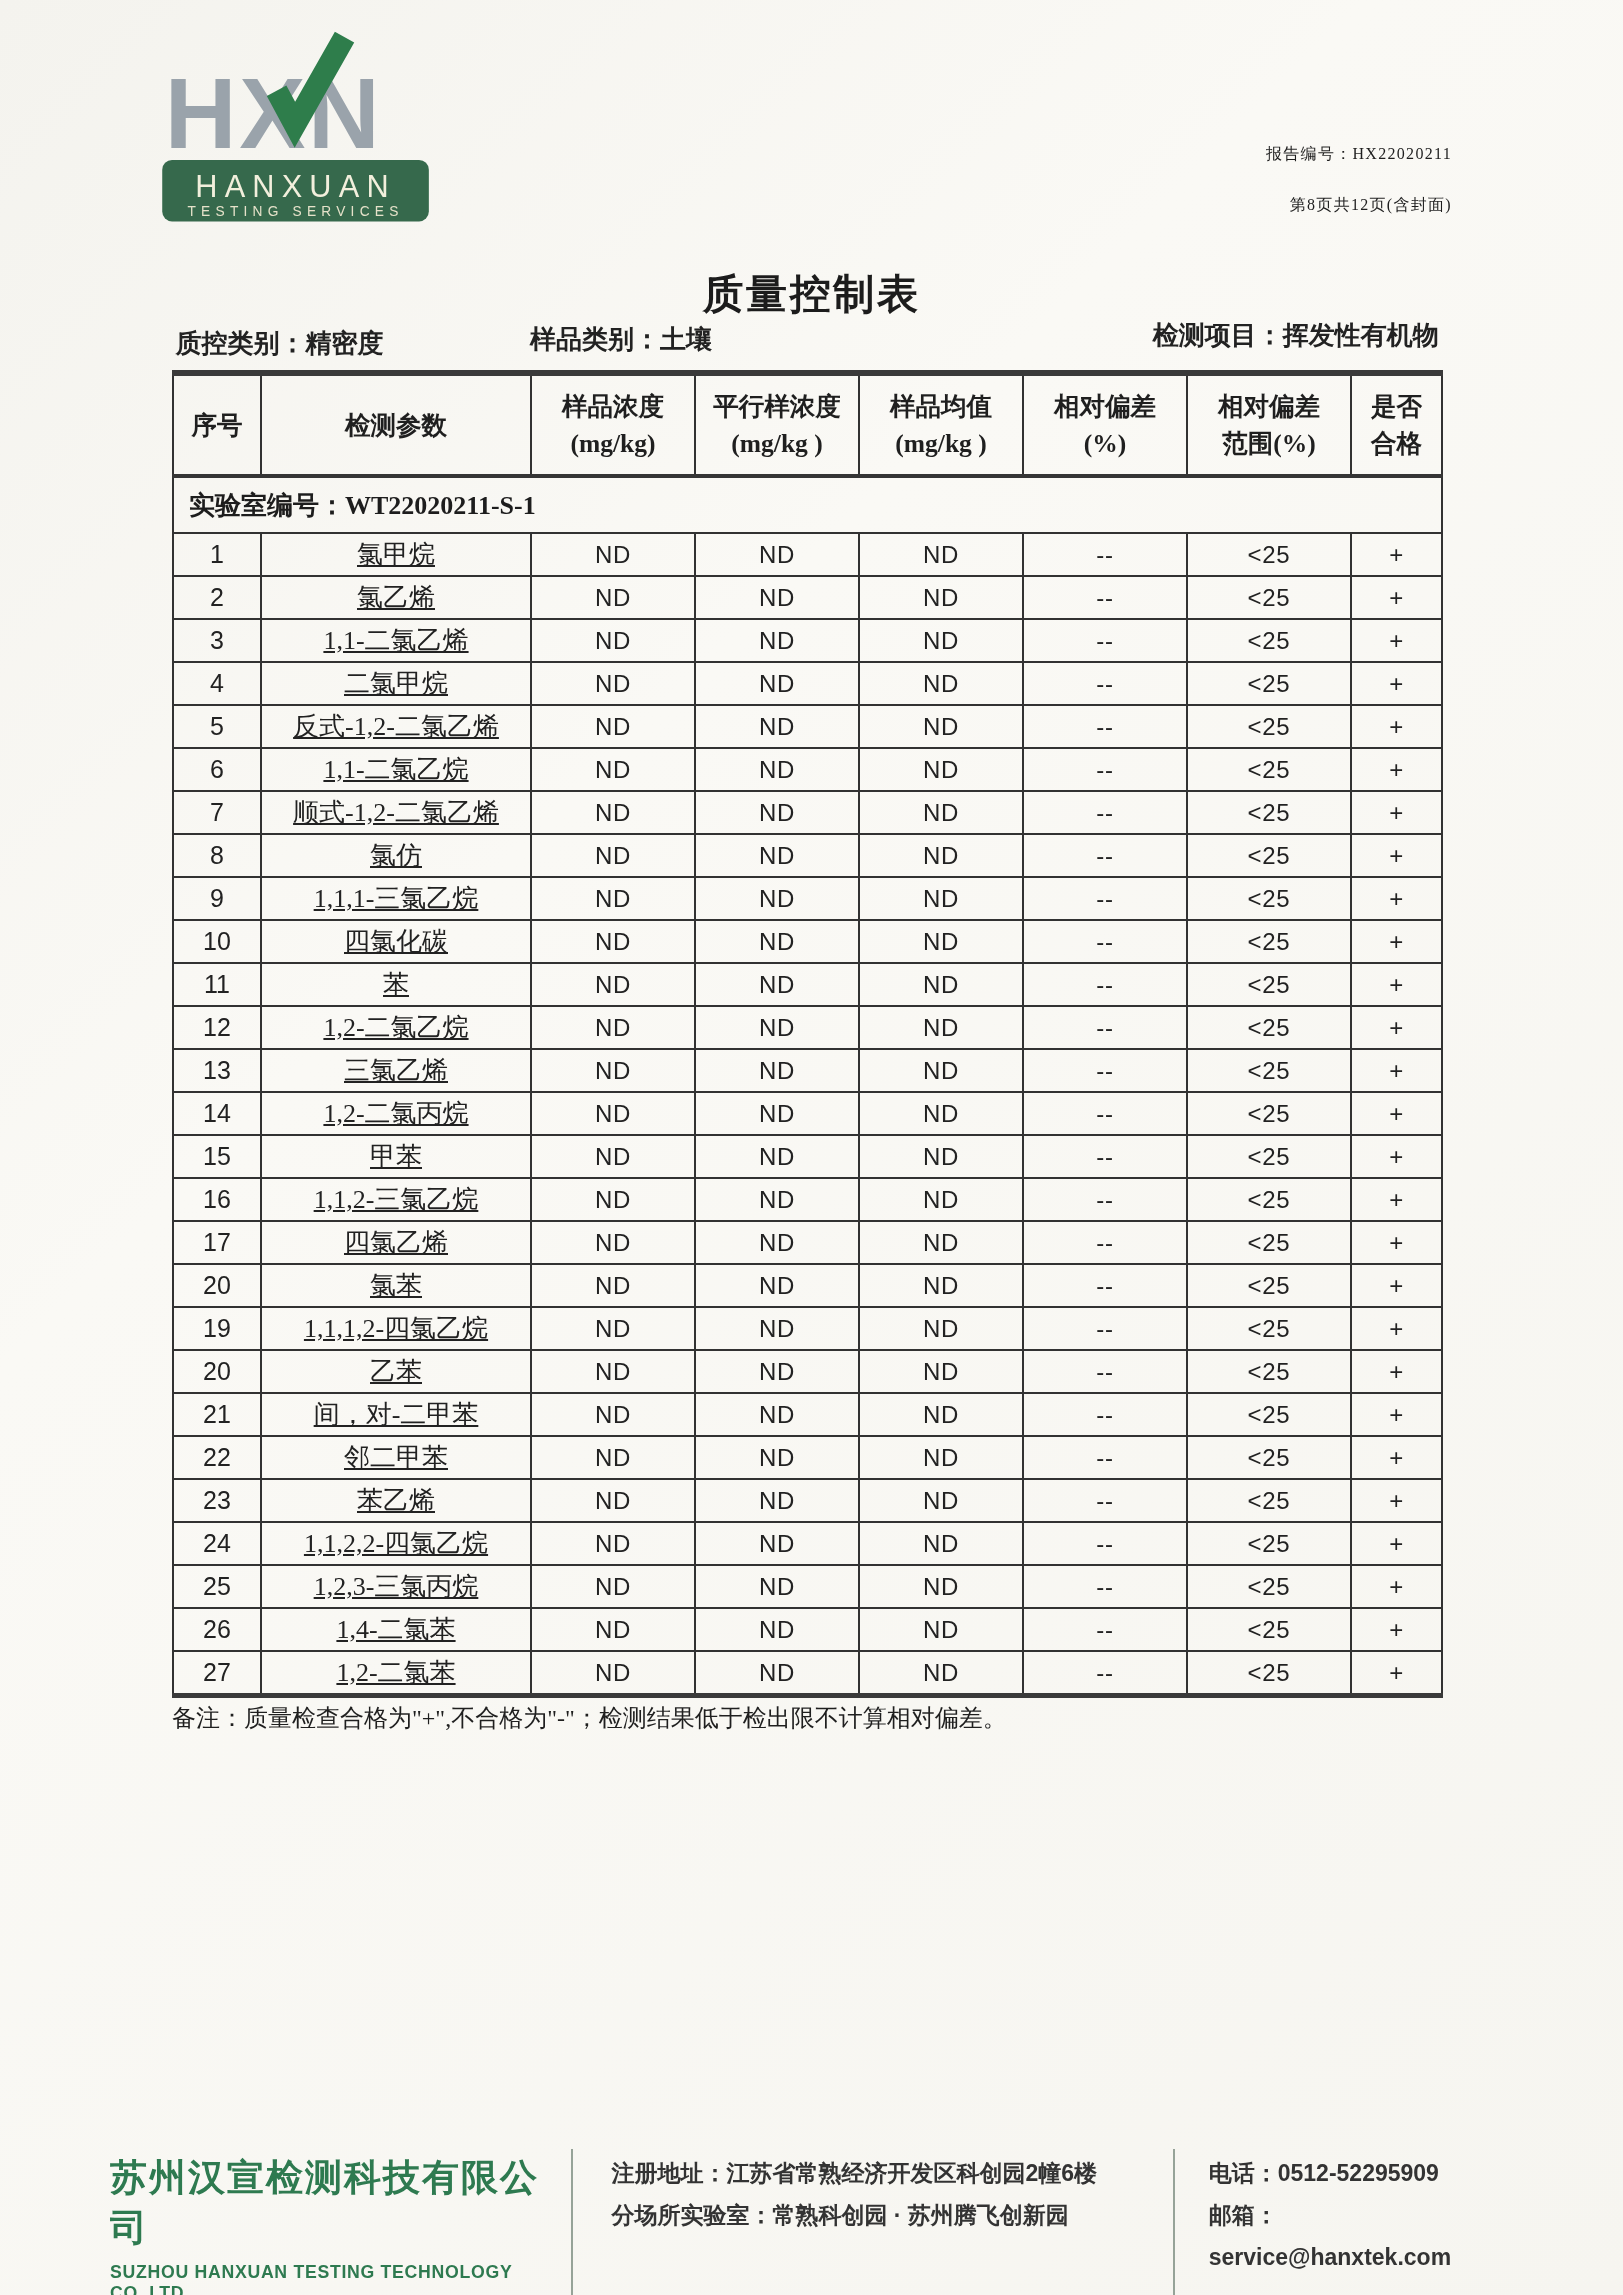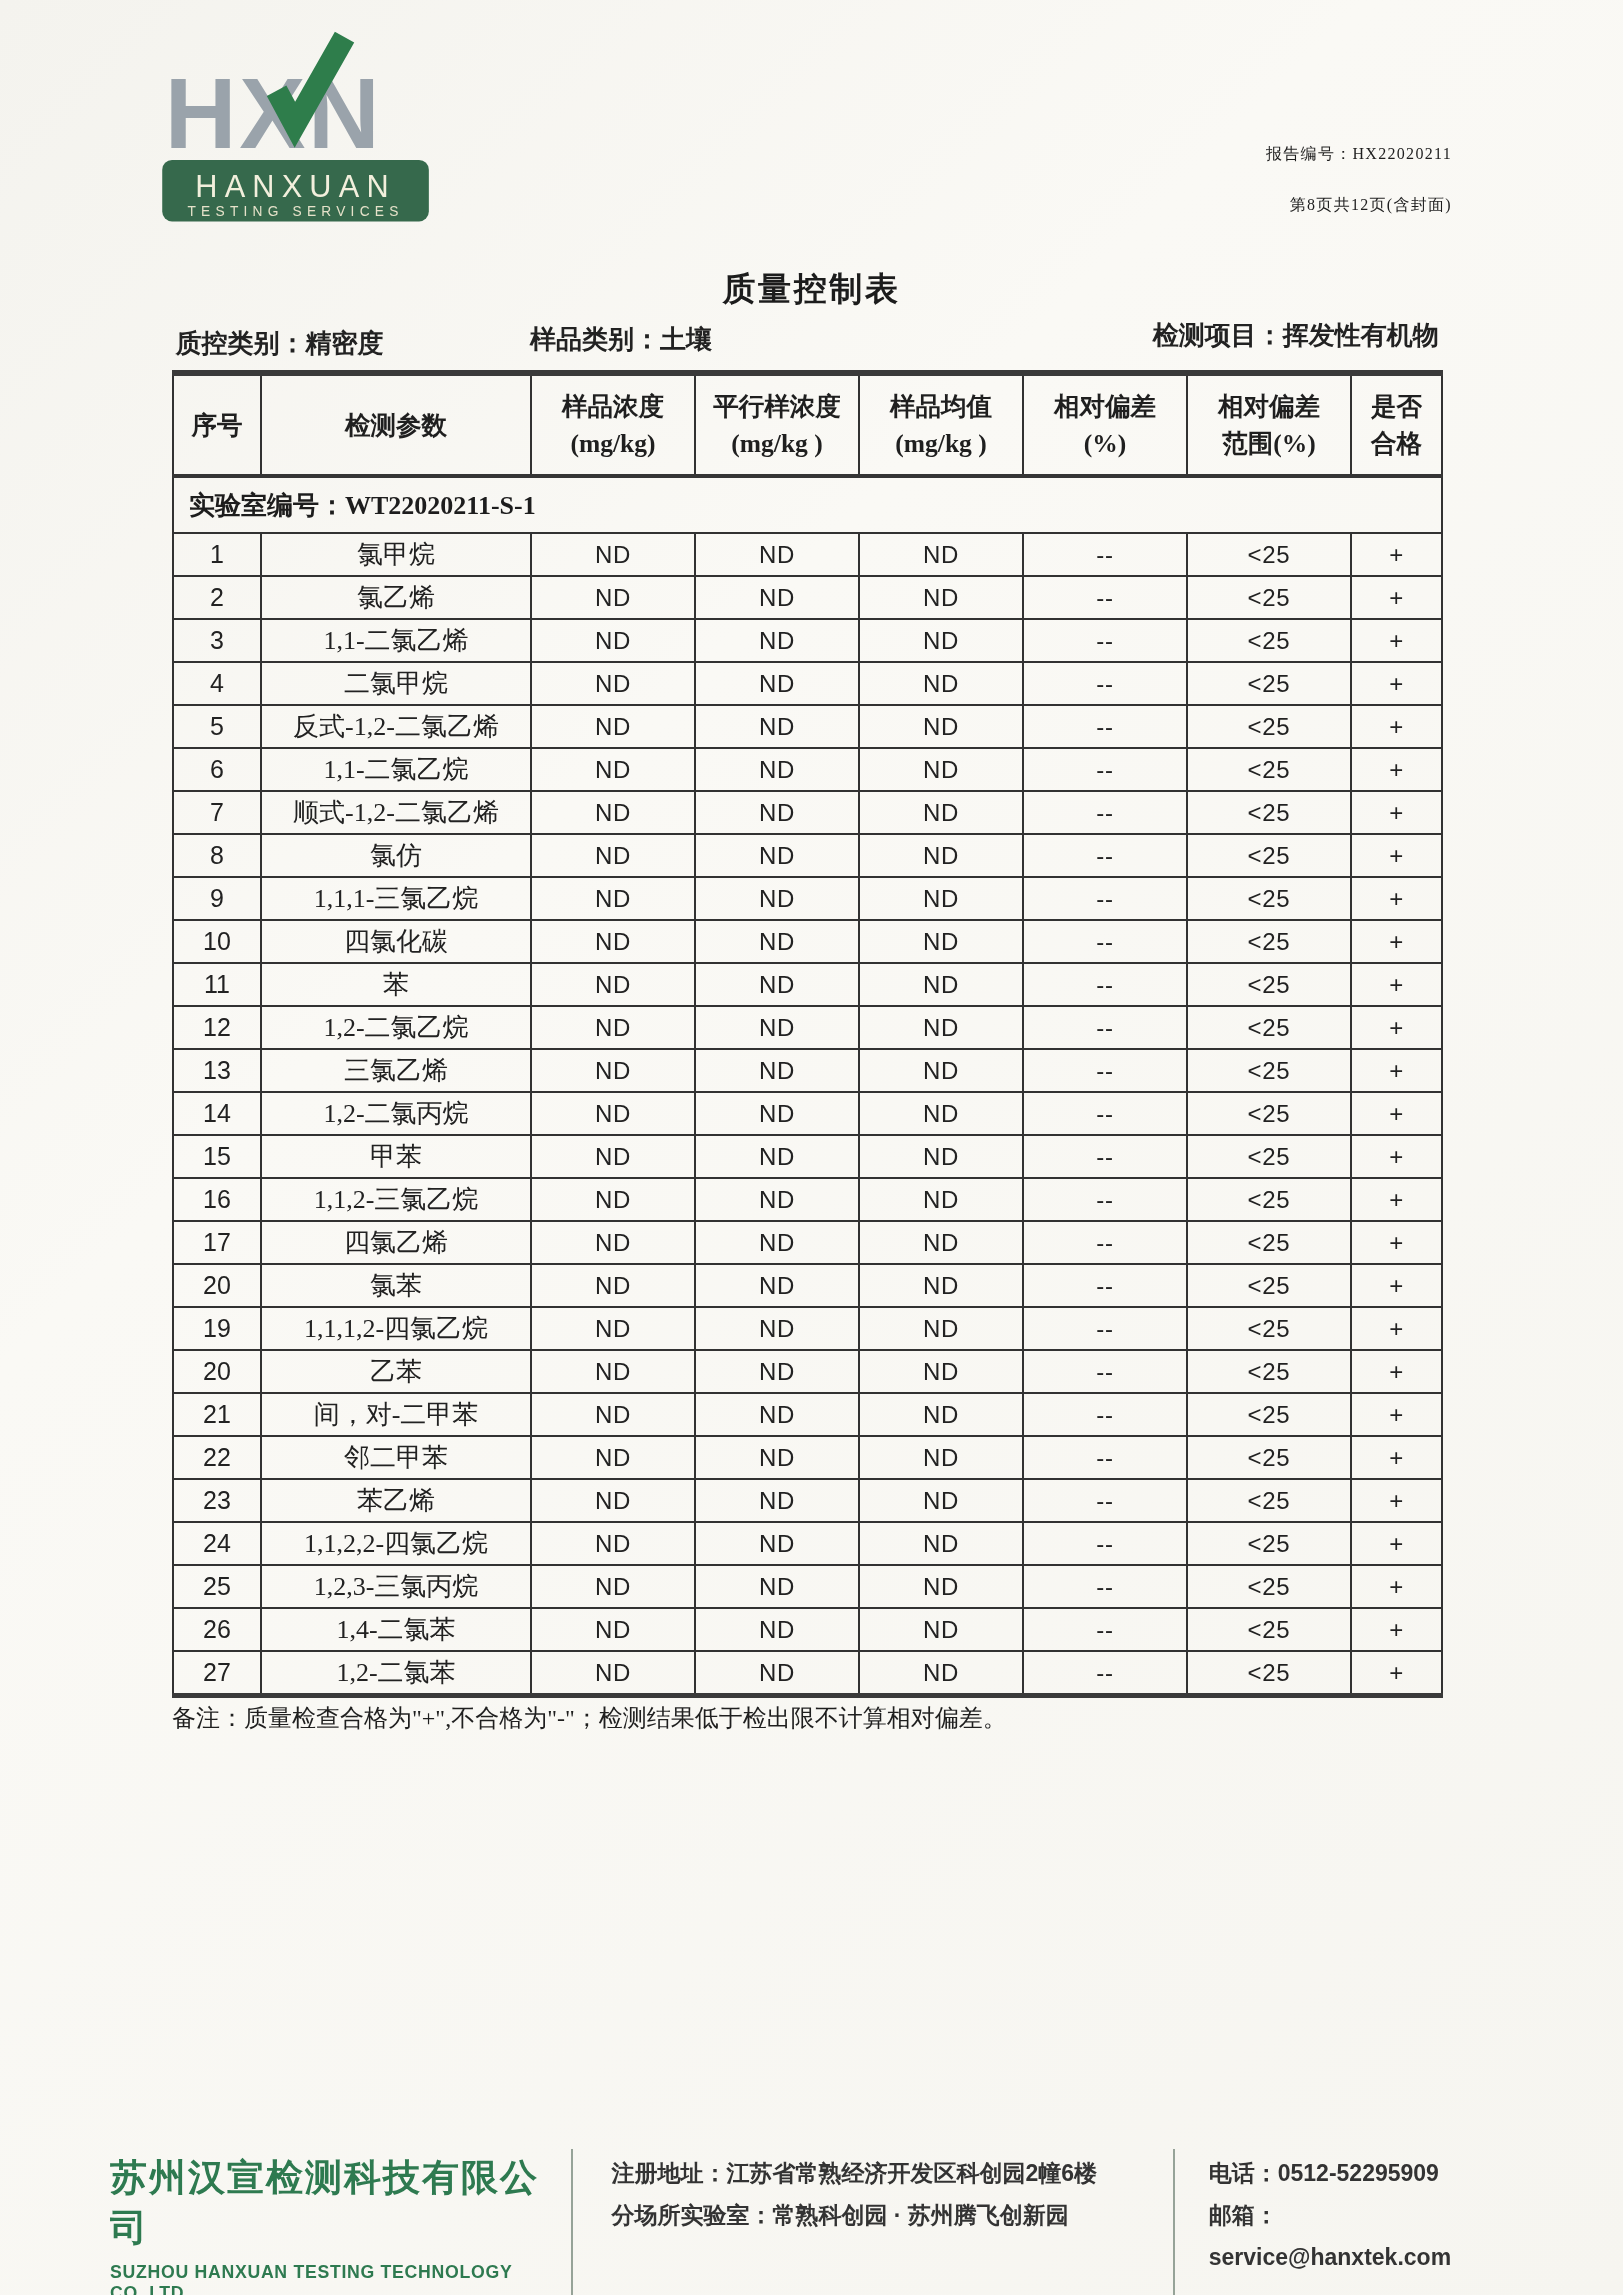--- a/index.html
+++ b/index.html
@@ -16,21 +16,21 @@
   
   .report {
     position:absolute; top:128px; right:171px; text-align:right;
     font-family:"Liberation Serif", serif;
     font-size:16px; line-height:51px; color:#1e1e1e; letter-spacing:1.3px;
   }
 
   
   .title {
     position:absolute; top:267px; left:0; width:100%;
-    text-align:center; font-size:33px; font-weight:600; letter-spacing:2.6px;
+    text-align:center; font-size:41px; font-weight:600; letter-spacing:2.6px;
     font-family:"Liberation Serif", serif; color:#1c1c1c;
   }
 
   
   .meta {
     position:absolute; left:173px; top:326px; width:1267px; height:39px;
     font-family:"Liberation Serif", serif; font-size:26px; font-weight:bold; color:#222;
   }
   .meta .m1 { position:absolute; left:2.6px; top:0; }
   .meta .m2 { position:absolute; left:357px; top:-3.9px; }
@@ -51,21 +51,21 @@
     line-height:37px; padding:0;
   }
   .qc-table .lab-row td {
     height:54px; text-align:left; padding-left:15px;
     font-family:"Liberation Serif", serif; font-size:26px; font-weight:600; color:#1d1d1d;
   }
   .qc-table tbody td {
     height:41px; text-align:center; vertical-align:middle; padding:0;
     font-size:24px; color:#222;
   }
-  .qc-table td .param { font-family:"Liberation Serif", serif; font-size:26px; }
+  .qc-table td .param { font-family:"Liberation Serif", serif; font-size:26px;text-decoration:underline; }
   .qc-table td .num   { font-size:25px; }
   .qc-table td .val   { letter-spacing:0.7px; }
 
   
   .remark {
     position:absolute; left:172px; top:1702px; width:1283px;
     font-family:"Liberation Serif", serif; font-size:24px; color:#1f1f1f;
   }
 
   

